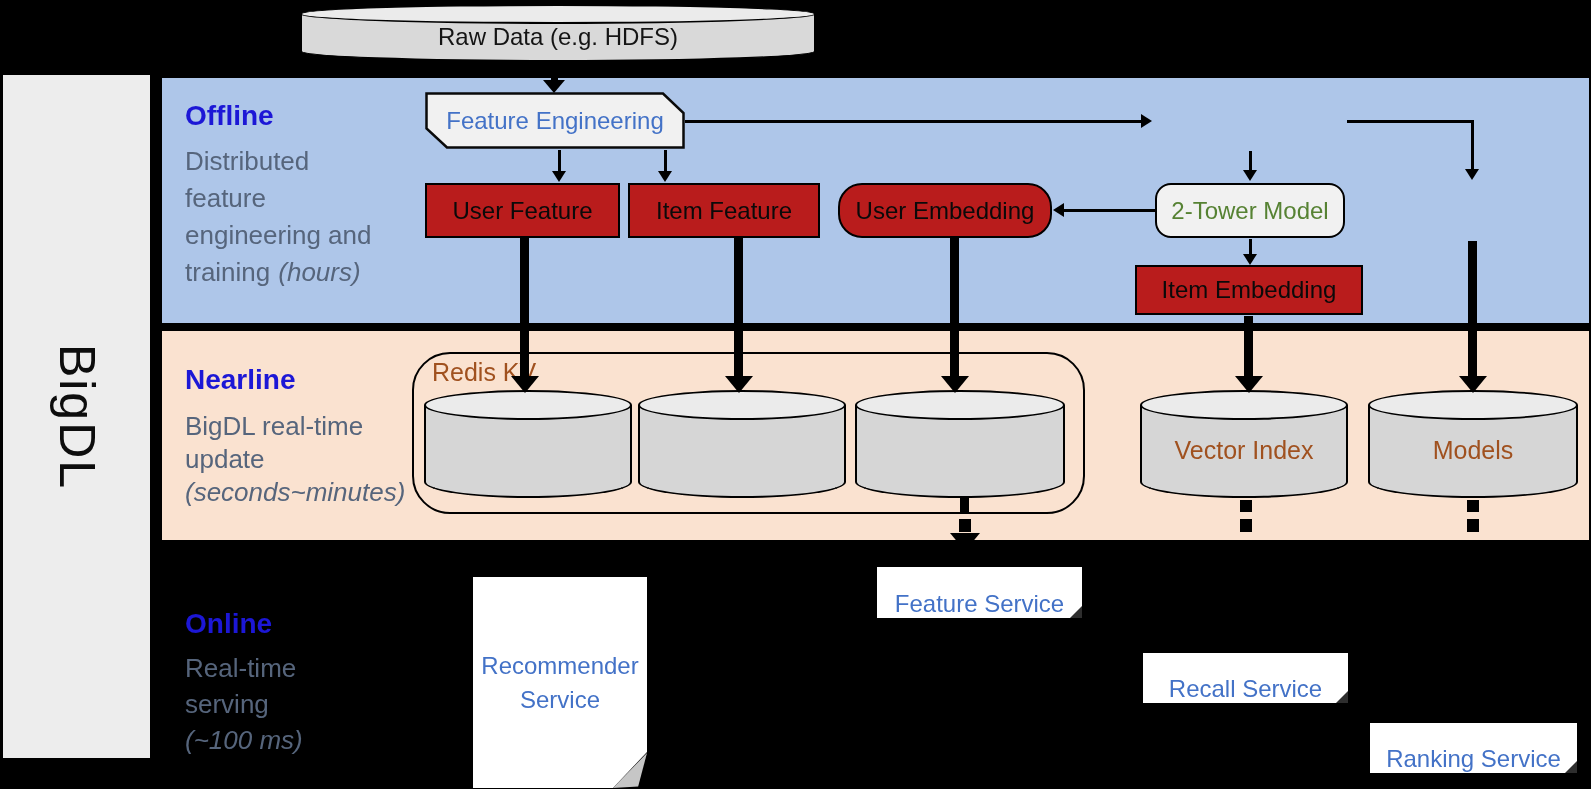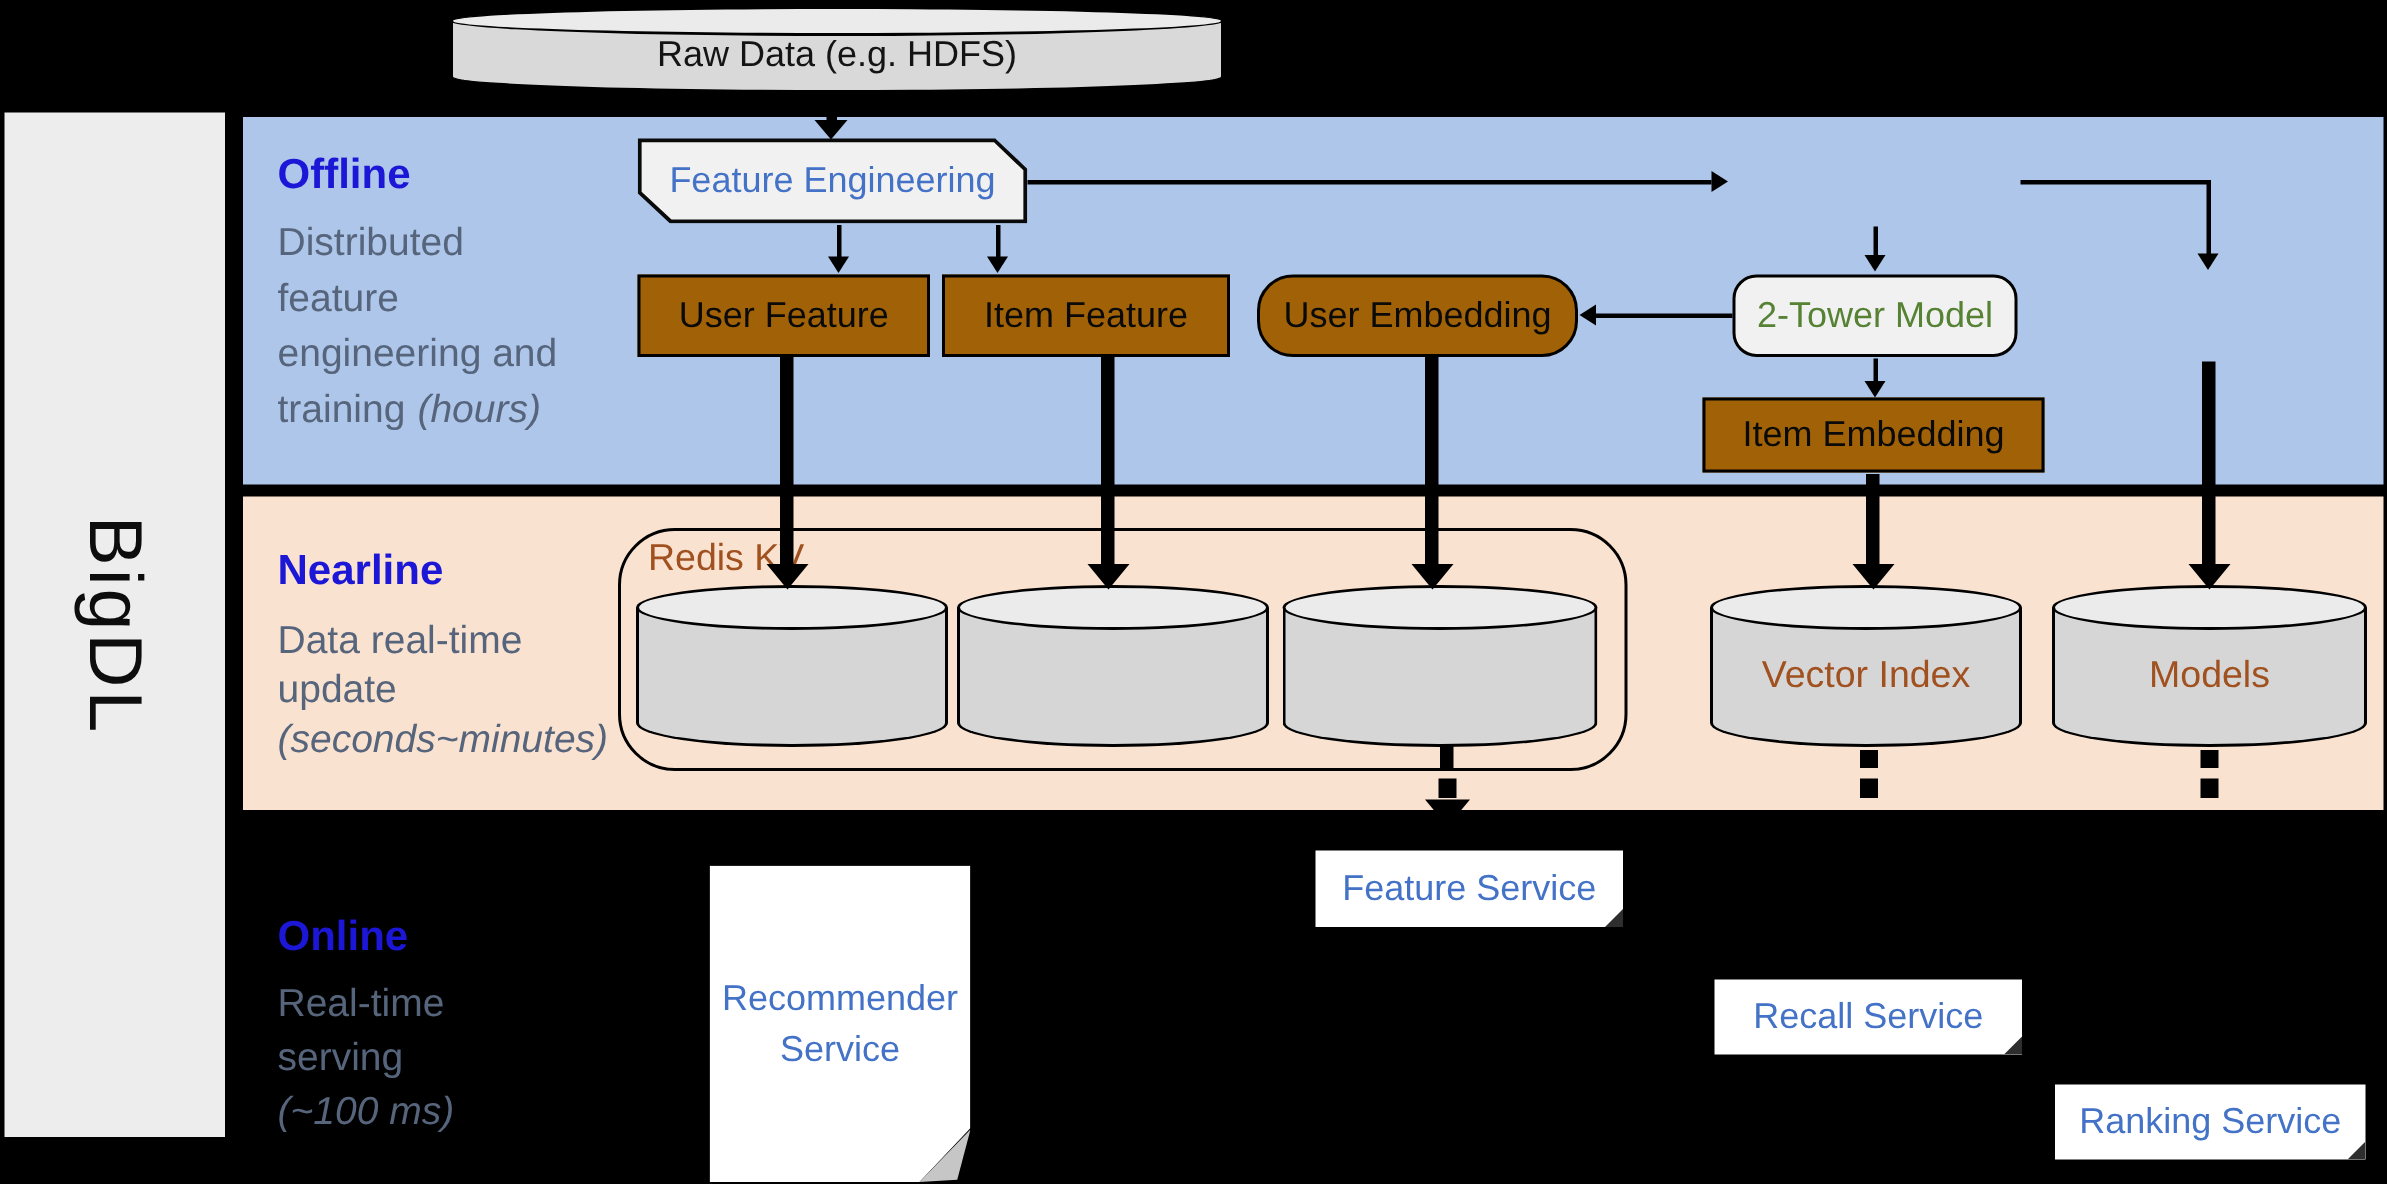--- a/index.html
+++ b/index.html
@@ -47,21 +47,21 @@
   .c3 { left:855px; top:390px; width:210px; }
   .c-vector { left:1140px; top:390px; }
   .c-models { left:1368px; top:390px; width:210px; }
   
   .redis-box { position:absolute; left:412px; top:352px; width:673px; height:162px;
                border:2.5px solid #000; border-radius:38px; box-sizing:border-box; z-index:1; }
   .redis-label { position:absolute; left:432px; top:358px; font-size:25px; color:#a0511f; z-index:4; }
   
   .node { position:absolute; box-sizing:border-box; display:flex; align-items:center; justify-content:center;
           font-size:24px; z-index:5; text-align:center; }
-  .dark  { background:#a16207; border:2.5px solid #000; color:#0a0a0a; }
+  .dark  { background:#b91c1c; border:2.5px solid #000; color:#0a0a0a; }
   .round { background:#f1f1f1; border:2.5px solid #000; border-radius:16px; color:#568233; }
   .n-user-feature   { left:425px;  top:183px; width:195px; height:55px; }
   .n-item-feature   { left:628px;  top:183px; width:192px; height:55px; }
   .n-user-embedding { left:838px;  top:183px; width:214px; height:55px;border-radius:24px; }
   .n-two-tower      { left:1155px; top:183px; width:190px; height:55px; }
   .n-ranking-model  { left:1375px; top:185px; width:193px; height:57px; }
   .n-item-embedding { left:1135px; top:265px; width:228px; height:50px; }
   
   .shape { position:absolute; z-index:5; }
   .shape svg { display:block; }
@@ -69,21 +69,21 @@
                     font-size:24px; color:#4372c7; }
   .s-feature-eng { left:425px; top:92px; width:260px; height:57px; }
   .s-dnn { left:1153px; top:95px; width:194px; height:55px; }
   
   .doc { position:absolute; left:473px; top:577px; width:174px; height:211px; background:#fff;
          clip-path:polygon(0 0, 100% 0, 100% calc(100% - 36px), calc(100% - 34px) 100%, 0 100%);
          display:flex; align-items:center; justify-content:center; text-align:center;
          color:#4372c7; font-size:24px; line-height:34px; z-index:5; }
   .doc-fold { position:absolute; left:613px; top:750px; width:34px; height:38px;
               clip-path:polygon(0 100%, 100% 8%, 74% 96%); background:#c6c6c6; z-index:6; }
-  .svc { position:absolute; background:#fff; display:flex; align-items:center; justify-content:center;
+  .svc { position:absolute; background:#fff; display:flex; align-items:flex-end; justify-content:center;
          color:#4372c7; font-size:24px; z-index:5; }
   .svc-fold { position:absolute; right:0; bottom:0; width:12px; height:12px; background:#2e2e2e;
               clip-path:polygon(100% 0, 0 100%, 100% 100%); }
   .svc-feature { left:877px;  top:567px; width:205px; height:51px; }
   .svc-recall  { left:1143px; top:653px; width:205px; height:50px; }
   .svc-ranking { left:1370px; top:723px; width:207px; height:50px; }
   
   .ln { position:absolute; background:#000; z-index:4; }
   .tri { position:absolute; width:0; height:0; z-index:4; }
   .tri-down  { border-left:7px solid transparent; border-right:7px solid transparent; border-top:11px solid #000; }
@@ -107,21 +107,21 @@
   <div class="layer-title t-offline">Offline</div>
   <div class="layer-desc d-offline">
     <div>Distributed</div>
     <div>feature</div>
     <div>engineering and</div>
     <div><span>training</span><span class="it gap">(hours)</span></div>
   </div>
 
   <div class="layer-title t-nearline">Nearline</div>
   <div class="layer-desc d-nearline">
-    <div>Data real-time</div>
+    <div>BigDL real-time</div>
     <div>update</div>
     <div class="it">(seconds~minutes)</div>
   </div>
 
   <div class="layer-title t-online">Online</div>
   <div class="layer-desc d-online">
     <div>Real-time</div>
     <div>serving</div>
     <div class="it">(~100 ms)</div>
   </div>

